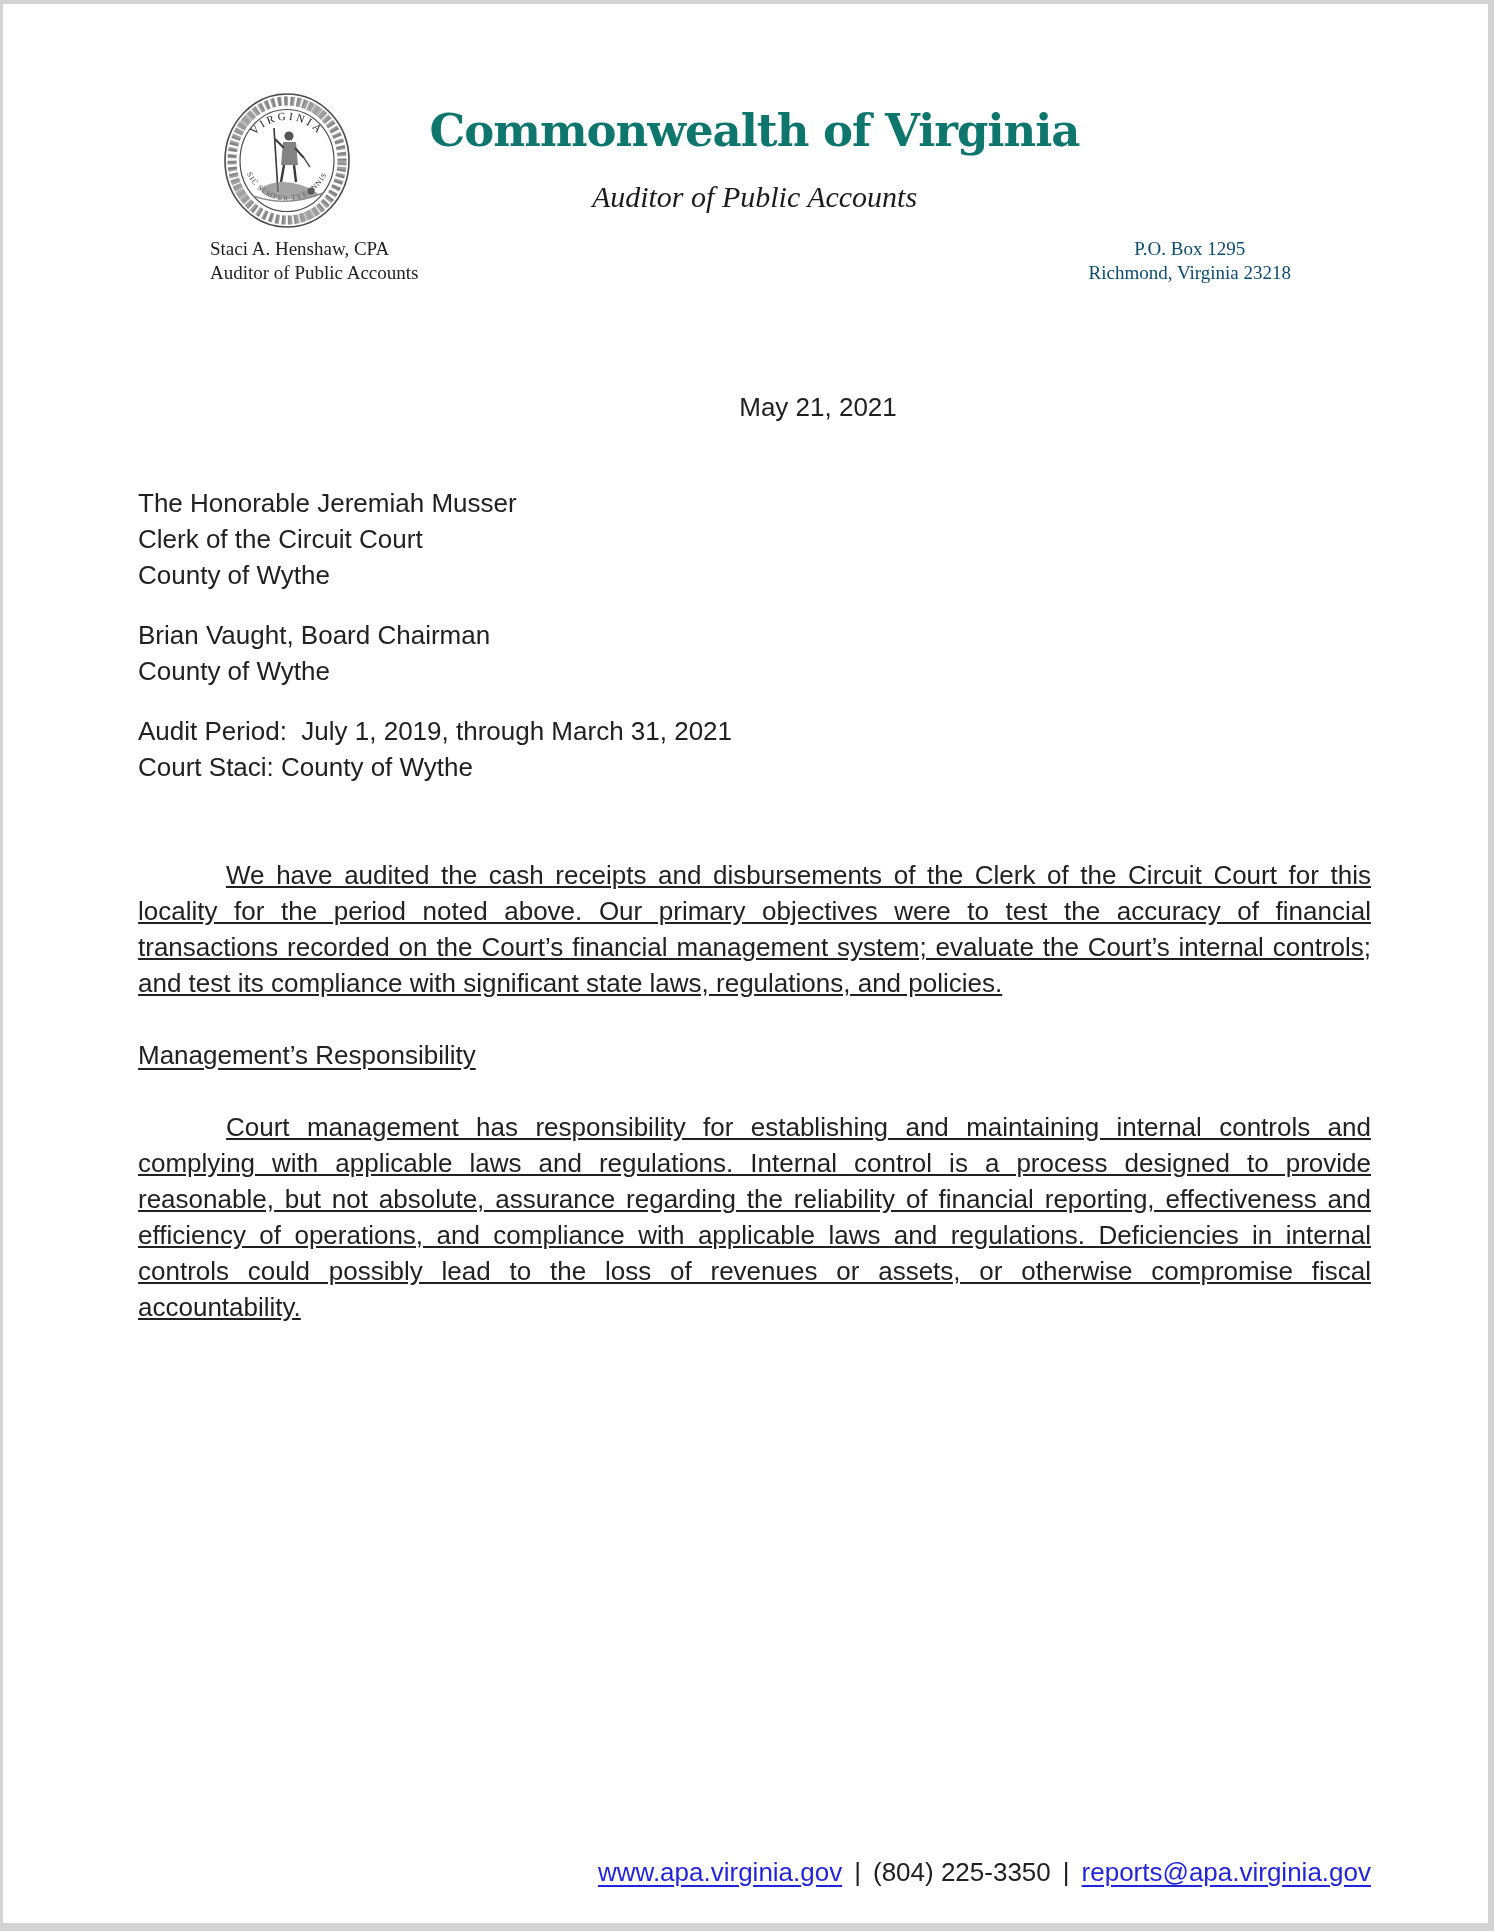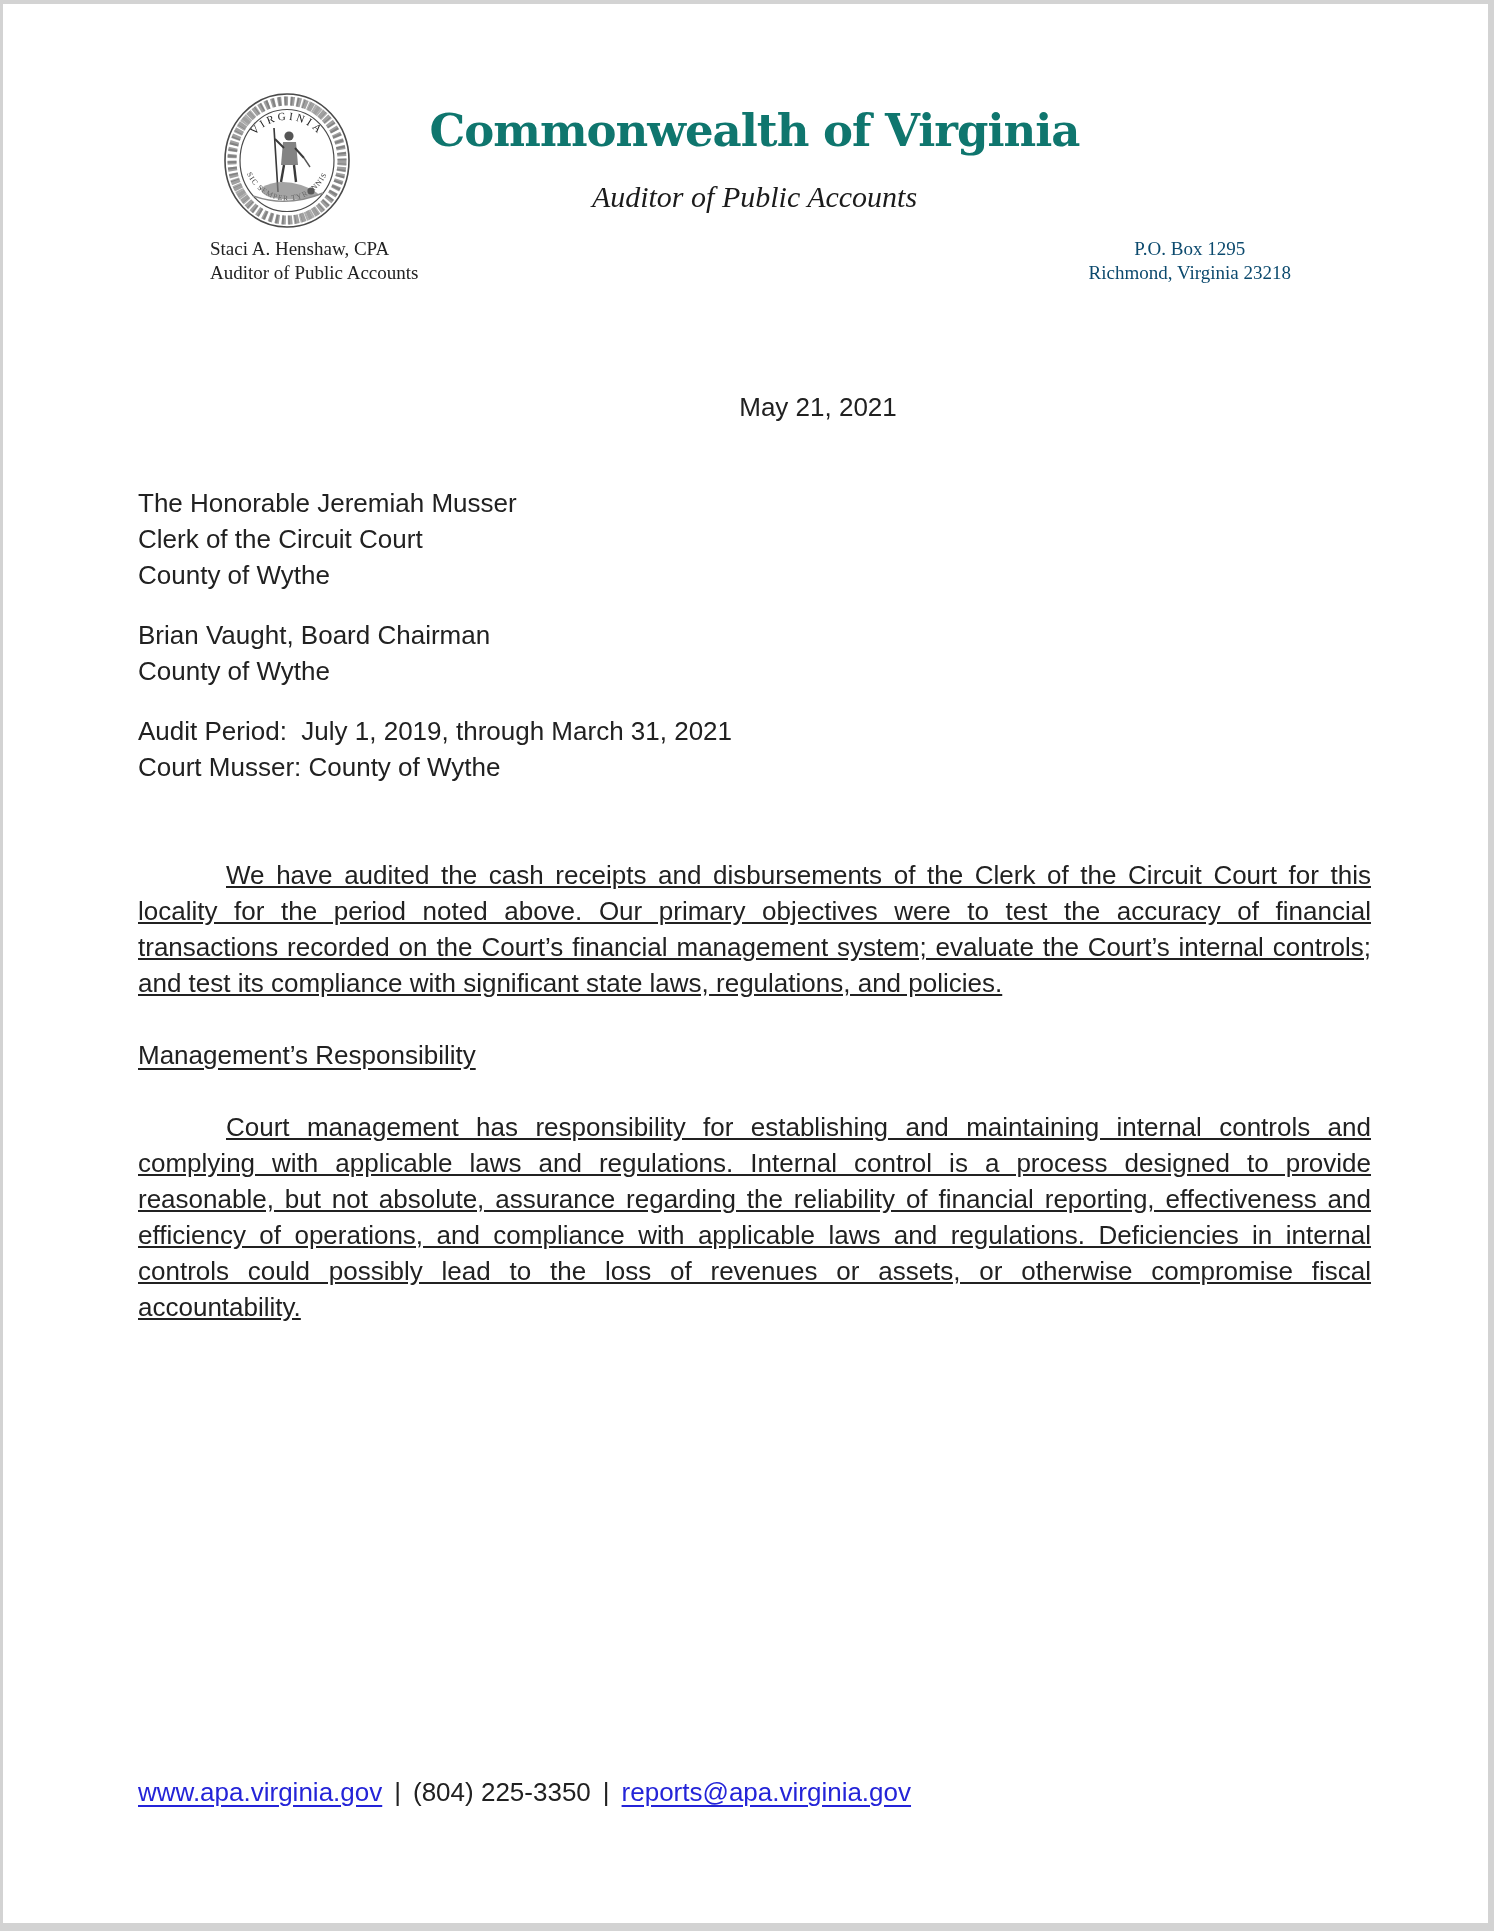--- a/index.html
+++ b/index.html
@@ -100,23 +100,23 @@
     margin-top: 36px;
     font-size: 26px;
     font-weight: normal;
     text-decoration: underline;
     text-underline-offset: 4px;
   }
   
   .footer {
     position: absolute;
     left: 135px;
-    top: 1770px;
-    width: 1233px;
-    text-align: left;
+    top: 1850px;
+    width: 1233px;
+    text-align: right;
     font-size: 26px;
     line-height: 36px;
   }
   .footer a.link {
     color: #2424d8;
     text-decoration: underline;
     text-underline-offset: 4px;
     cursor: pointer;
   }
   .footer .sep {
@@ -195,21 +195,21 @@
       <div class="addr-line">County of Wythe</div>
     </div>
 
     <div class="block-gap">
       <div class="addr-line">Brian Vaught, Board Chairman</div>
       <div class="addr-line">County of Wythe</div>
     </div>
 
     <div class="block-gap">
       <div class="meta-line">Audit Period:  July 1, 2019, through March 31, 2021</div>
-      <div class="meta-line">Court Musser: County of Wythe</div>
+      <div class="meta-line">Court Staci: County of Wythe</div>
     </div>
 
     <p class="para first">We have audited the cash receipts and disbursements of the Clerk of the Circuit Court for this locality for the period noted above.  Our primary objectives were to test the accuracy of financial transactions recorded on the Court’s financial management system; evaluate the Court’s internal controls; and test its compliance with significant state laws, regulations, and policies.</p>
 
     <h2 class="section-heading">Management’s Responsibility</h2>
 
     <p class="para">Court management has responsibility for establishing and maintaining internal controls and complying with applicable laws and regulations.  Internal control is a process designed to provide reasonable, but not absolute, assurance regarding the reliability of financial reporting, effectiveness and efficiency of operations, and compliance with applicable laws and regulations.  Deficiencies in internal controls could possibly lead to the loss of revenues or assets, or otherwise compromise fiscal accountability.</p>
 
   </div>
 

